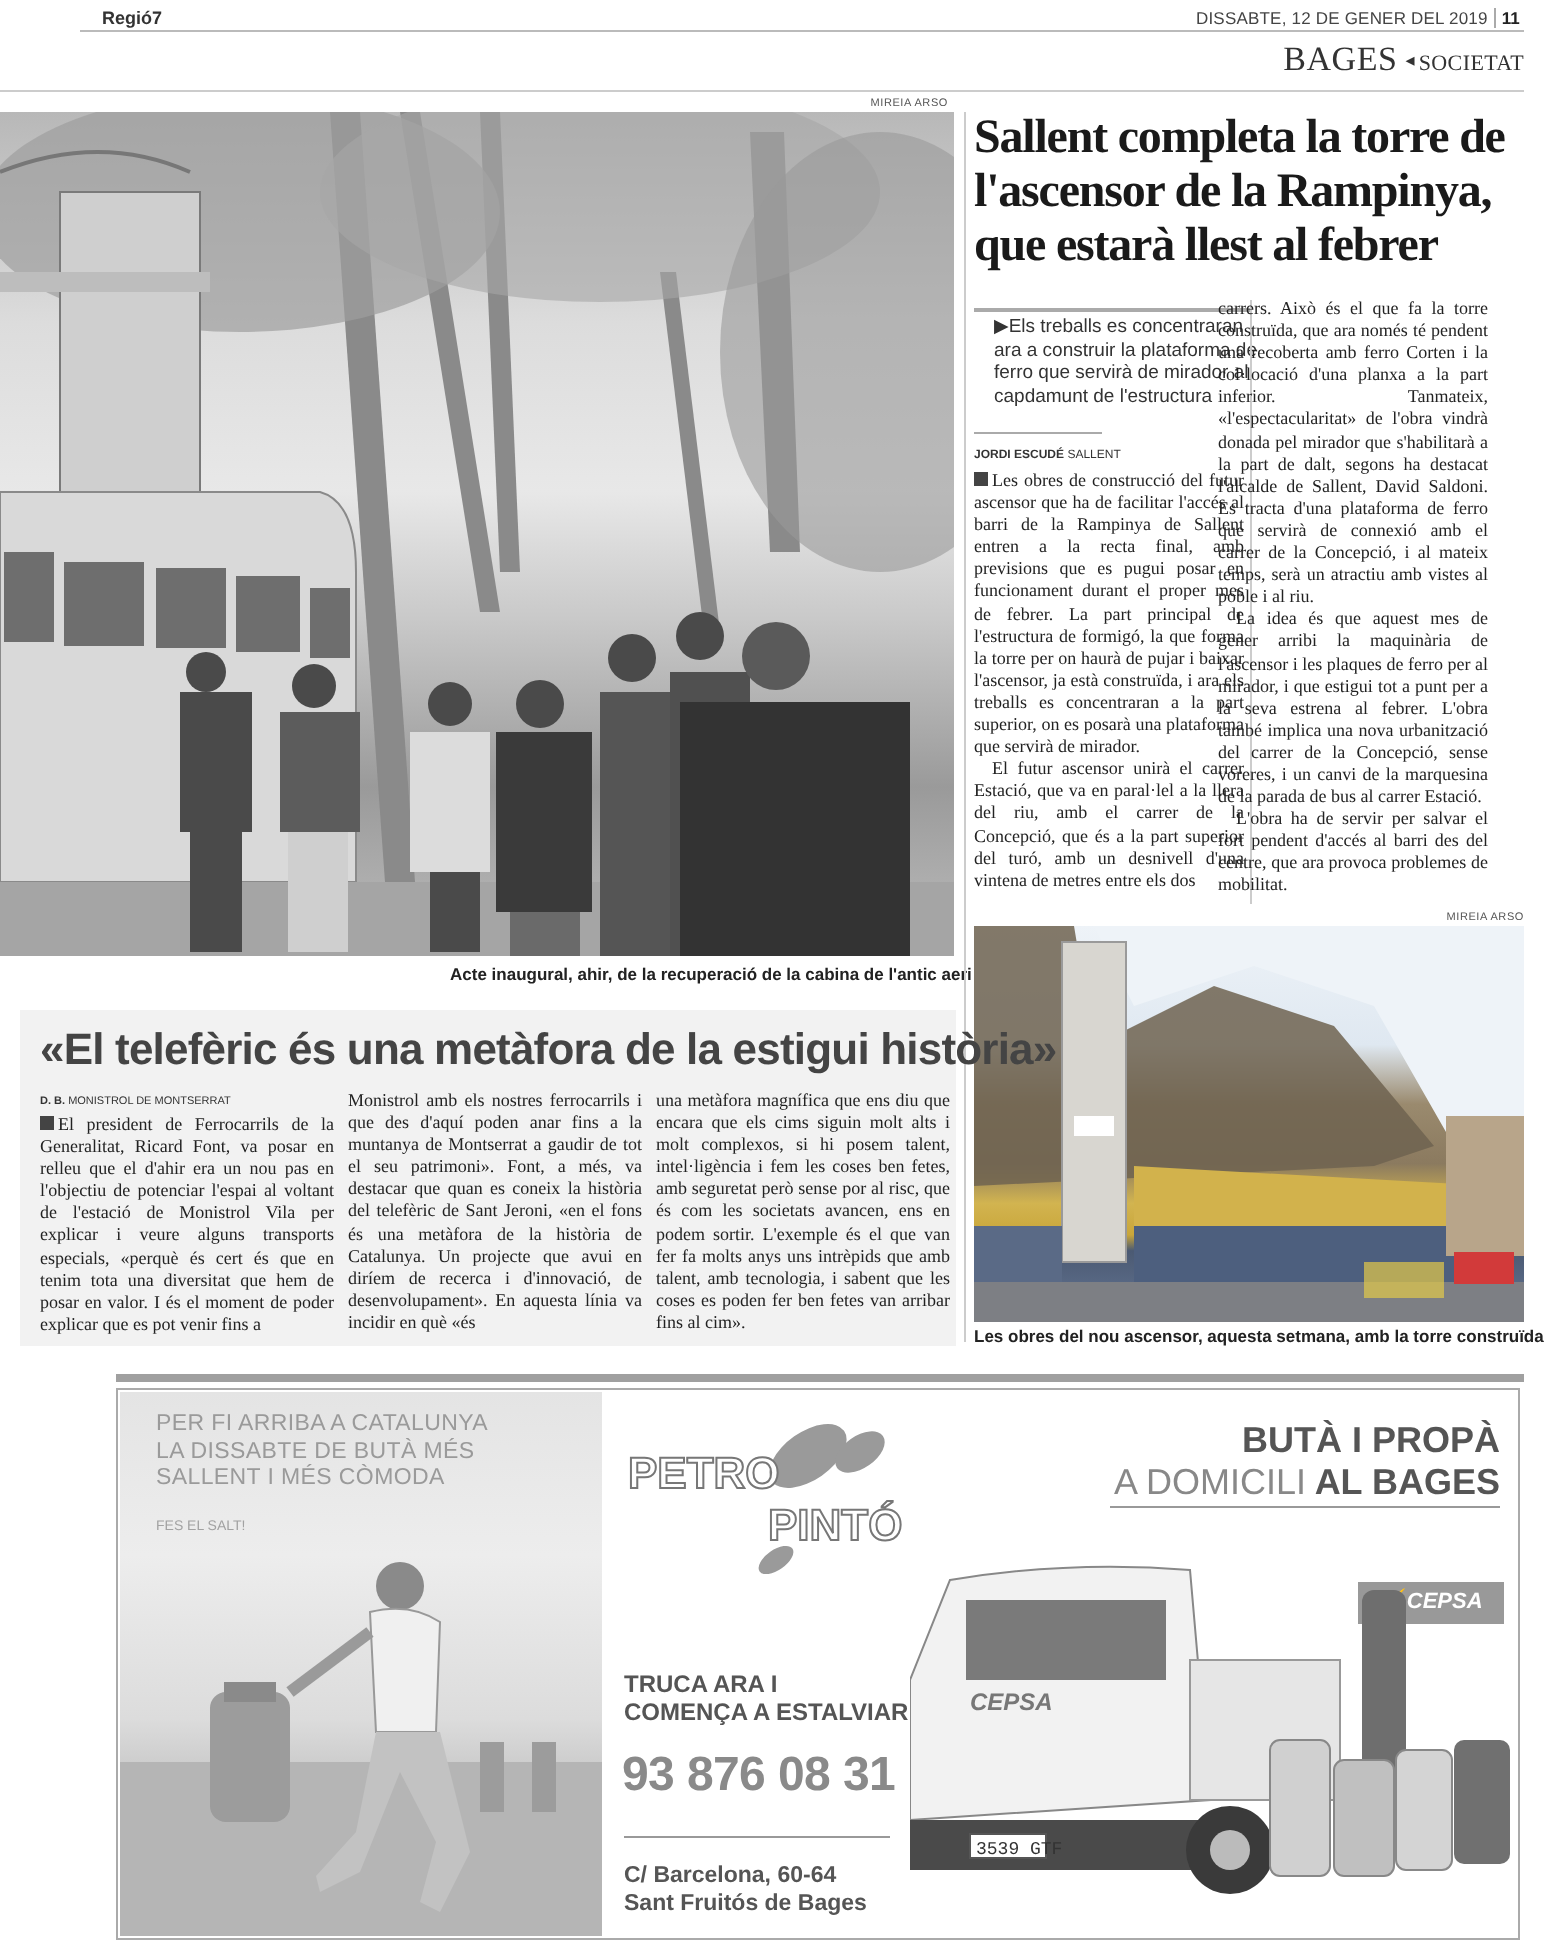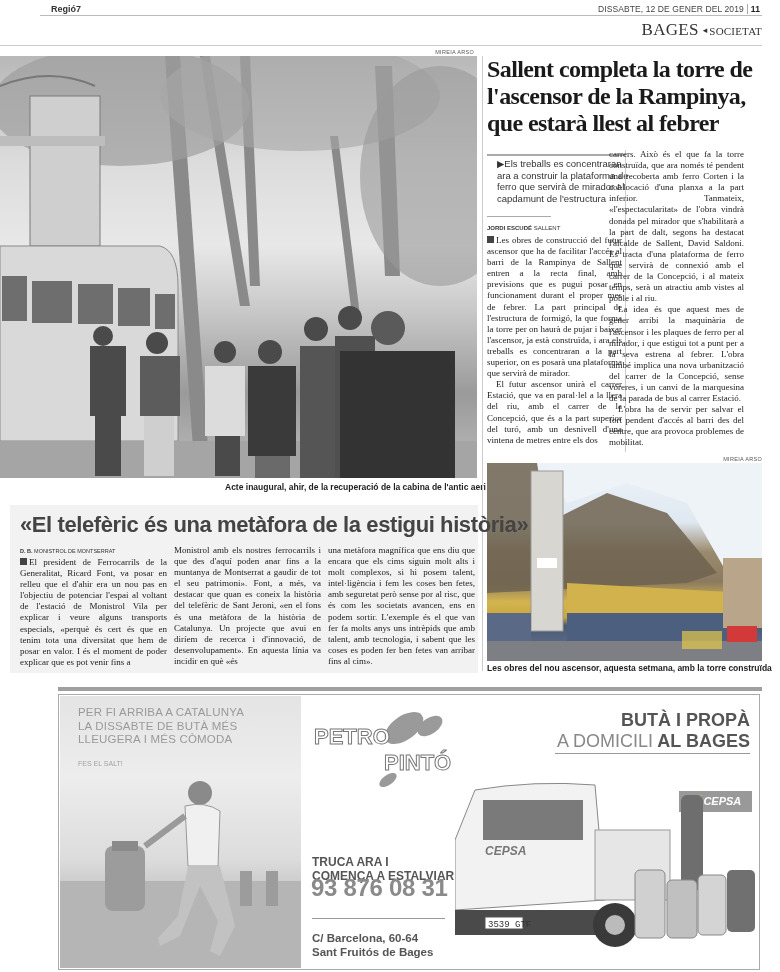--- a/index.html
+++ b/index.html
@@ -63,21 +63,21 @@
   .ad { left: 58px; top: 694px; width: 702px; height: 276px; border: 1px solid #aaa; background: #fff; }
   .ad-left { left: 60px; top: 696px; width: 241px; height: 272px; overflow: hidden;
     background: linear-gradient(180deg,#e4e4e4 0%,#ededed 30%,#dcdcdc 60%,#bcbcbc 78%,#a8a8a8 100%); }
   .ad-left-text { left: 78px; top: 706px; font-family: "Liberation Sans", sans-serif; font-size: 11.5px; line-height: 13.5px; color: #9a9a9a; letter-spacing: 0.2px; }
   .ad-left-sub { left: 78px; top: 760px; font-family: "Liberation Sans", sans-serif; font-size: 7px; color: #a2a2a2; }
   .logo { left: 312px; top: 704px; width: 160px; height: 92px; }
   .ad-head { right: 30px; top: 710px; text-align: right; font-family: "Liberation Sans", sans-serif; font-weight: bold; font-size: 18px; line-height: 21px; color: #555; }
   .ad-head .light { font-weight: normal; color: #888; }
   .ad-head-rule { left: 555px; top: 753px; width: 195px; height: 1px; background: #999; }
   .cepsa-badge { left: 679px; top: 791px; width: 73px; height: 21px; background: #999; color: #fff; font-family: "Liberation Sans", sans-serif; font-weight: bold; font-style: italic; font-size: 11px; line-height: 21px; text-align: center; }
-  .call { left: 312px; top: 835px; font-family: "Liberation Sans", sans-serif; font-weight: bold; font-size: 12px; line-height: 14px; color: #555; margin-top: 20px; }
+  .call { left: 312px; top: 835px; font-family: "Liberation Sans", sans-serif; font-weight: bold; font-size: 12px; line-height: 14px; color: #555; }
   .phone { left: 311px; top: 874px; font-family: "Liberation Sans", sans-serif; font-weight: bold; font-size: 24px; color: #8a8a8a; letter-spacing: -0.3px; }
   .phone-rule { left: 312px; top: 918px; width: 133px; height: 1px; background: #999; }
   .address { left: 312px; top: 931px; font-family: "Liberation Sans", sans-serif; font-weight: bold; font-size: 11.5px; line-height: 14px; color: #555; }
   .truck { left: 455px; top: 780px; width: 305px; height: 188px; }
 </style>
 </head>
 <body>
 
 <div class="abs masthead">Regió7</div>
 <div class="abs dateline">
@@ -203,21 +203,21 @@
     <path d="M125,110 Q145,105 160,115 L158,170 L128,170 Z" fill="#f0f0f0" stroke="#999"></path>
     <path d="M128,170 L160,170 L175,230 L160,260 L150,255 L158,225 L140,190 L120,240 L100,250 L98,242 L118,220 Z" fill="#c2c2c2"></path>
     <path d="M125,120 L85,150" stroke="#9a9a9a" stroke-width="6"></path>
     <rect x="45" y="150" width="40" height="65" rx="8" fill="#9c9c9c"></rect>
     <rect x="52" y="145" width="26" height="10" fill="#8a8a8a"></rect>
   </svg>
 </div>
 <div class="abs ad-left-text">
   <div>PER FI ARRIBA A CATALUNYA</div>
   <div>LA DISSABTE DE BUTÀ MÉS</div>
-  <div>LLEUGERA I MÉS CÒMODA</div>
+  <div>SALLENT I MÉS CÒMODA</div>
 </div>
 <div class="abs ad-left-sub">FES EL SALT!</div>
 
 <div class="abs logo">
   <svg width="160" height="92" viewBox="0 0 160 92">
     <ellipse cx="92" cy="24" rx="22" ry="12" fill="#9a9a9a" transform="rotate(-35 92 24)"></ellipse>
     <ellipse cx="118" cy="22" rx="14" ry="8" fill="#9a9a9a" transform="rotate(-35 118 22)"></ellipse>
     <ellipse cx="76" cy="76" rx="10" ry="5" fill="#9a9a9a" transform="rotate(-35 76 76)"></ellipse>
     <text x="2" y="40" font-family="Liberation Sans, sans-serif" font-weight="bold" font-size="22" fill="#fff" stroke="#777" stroke-width="1">PETRO</text>
     <text x="72" y="66" font-family="Liberation Sans, sans-serif" font-weight="bold" font-size="22" fill="#fff" stroke="#777" stroke-width="1">PINTÓ</text>

